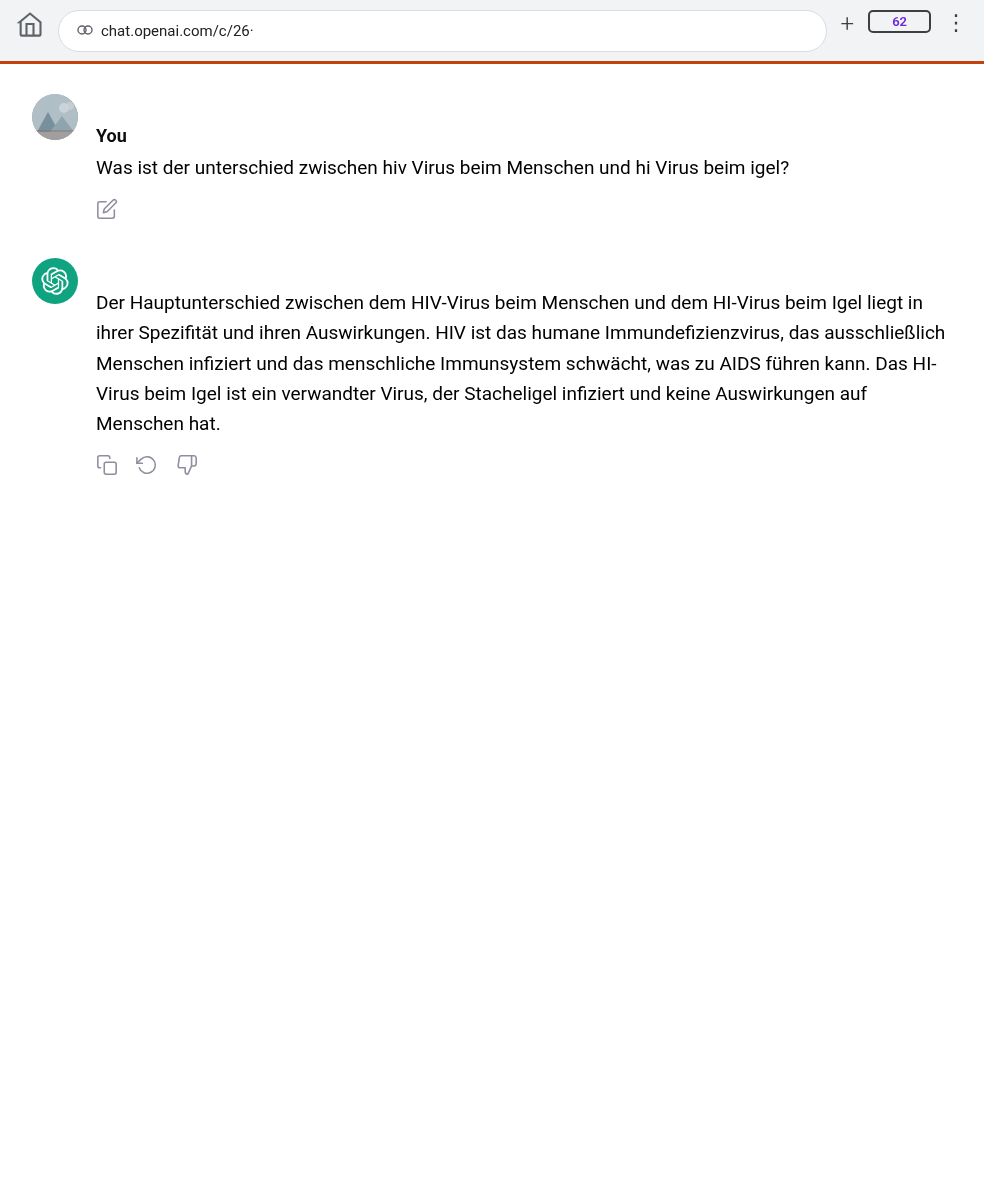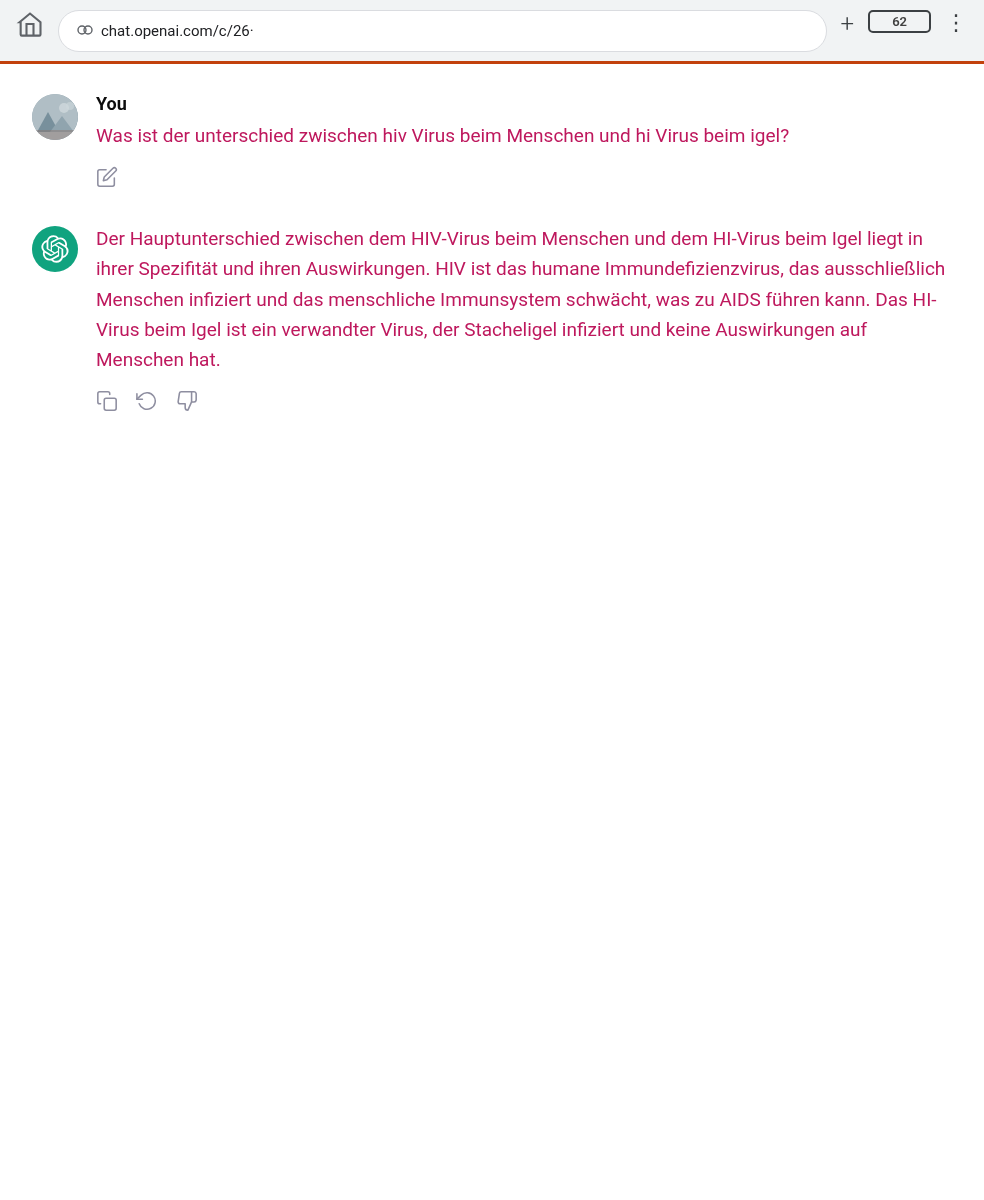--- a/index.html
+++ b/index.html
@@ -64,21 +64,21 @@
       font-weight: 300;
       cursor: pointer;
     }
 
     .tab-count-badge {
       border: 2px solid #3c4043;
       border-radius: 5px;
       padding: 2px 22px;
       font-size: 13px;
       font-weight: 600;
-      color: #404040;
+      color: #6d28d9;
       min-width: 30px;
       text-align: center;
     }
 
     .chrome-menu-dots {
       font-size: 22px;
       color: #3c4043;
       cursor: pointer;
       letter-spacing: 1px;
     }
@@ -128,33 +128,34 @@
     }
 
     .chatgpt-avatar svg {
       width: 28px;
       height: 28px;
     }
 
     .message-content {
       flex: 1;
       padding-top: 0;
+      margin-top: 32px;
     }
 
     .message-sender {
       font-size: 18px;
       font-weight: 700;
       color: #0d0d0d;
       margin-bottom: 6px;
       line-height: 1.3;
     }
 
     .message-text {
       font-size: 19px;
-      color: #be185d;
+      color: #000000;
       line-height: 1.6;
       margin-bottom: 14px;
     }
 
     .message-actions {
       display: flex;
       gap: 18px;
       align-items: center;
       margin-top: 10px;
     }

